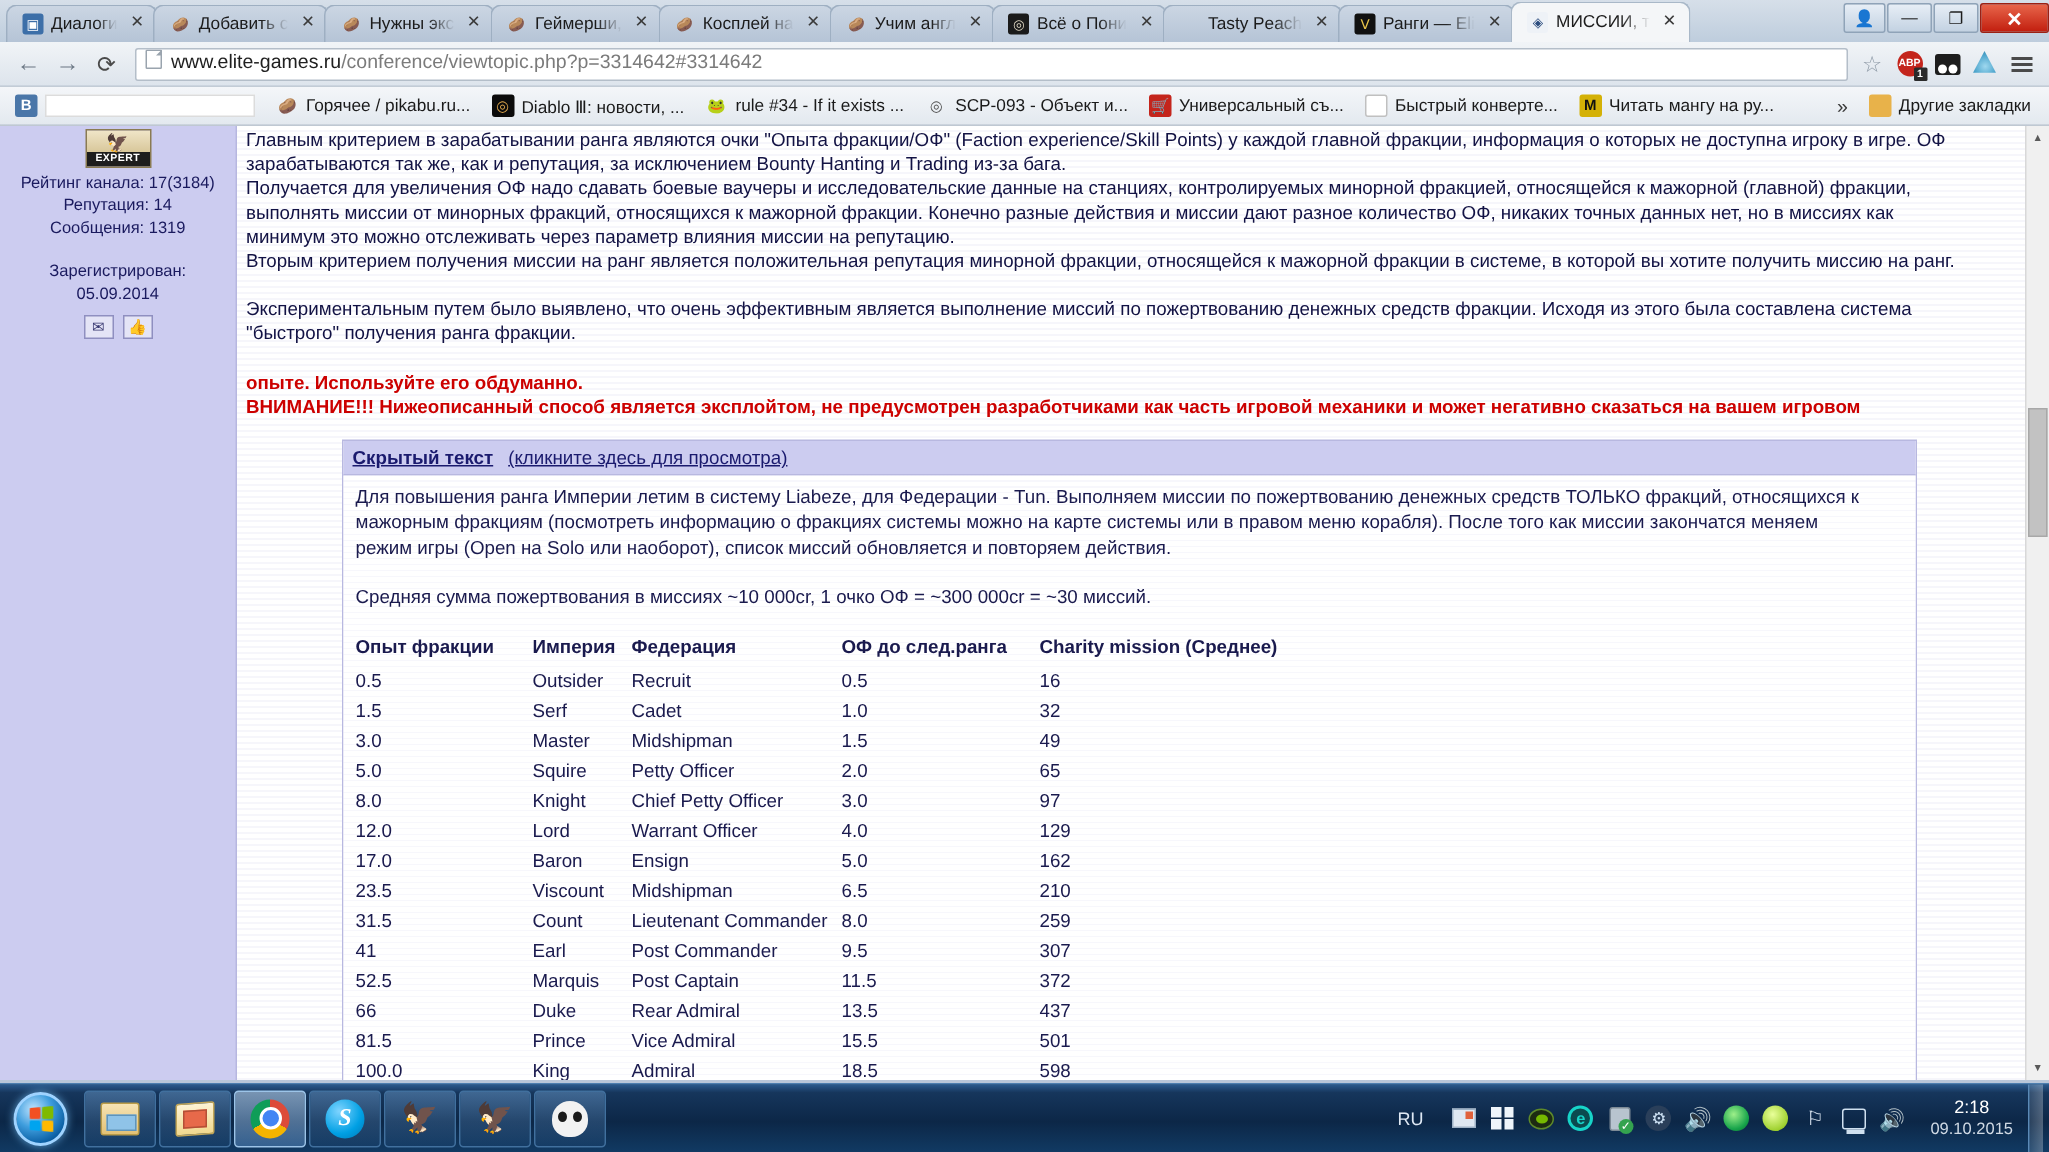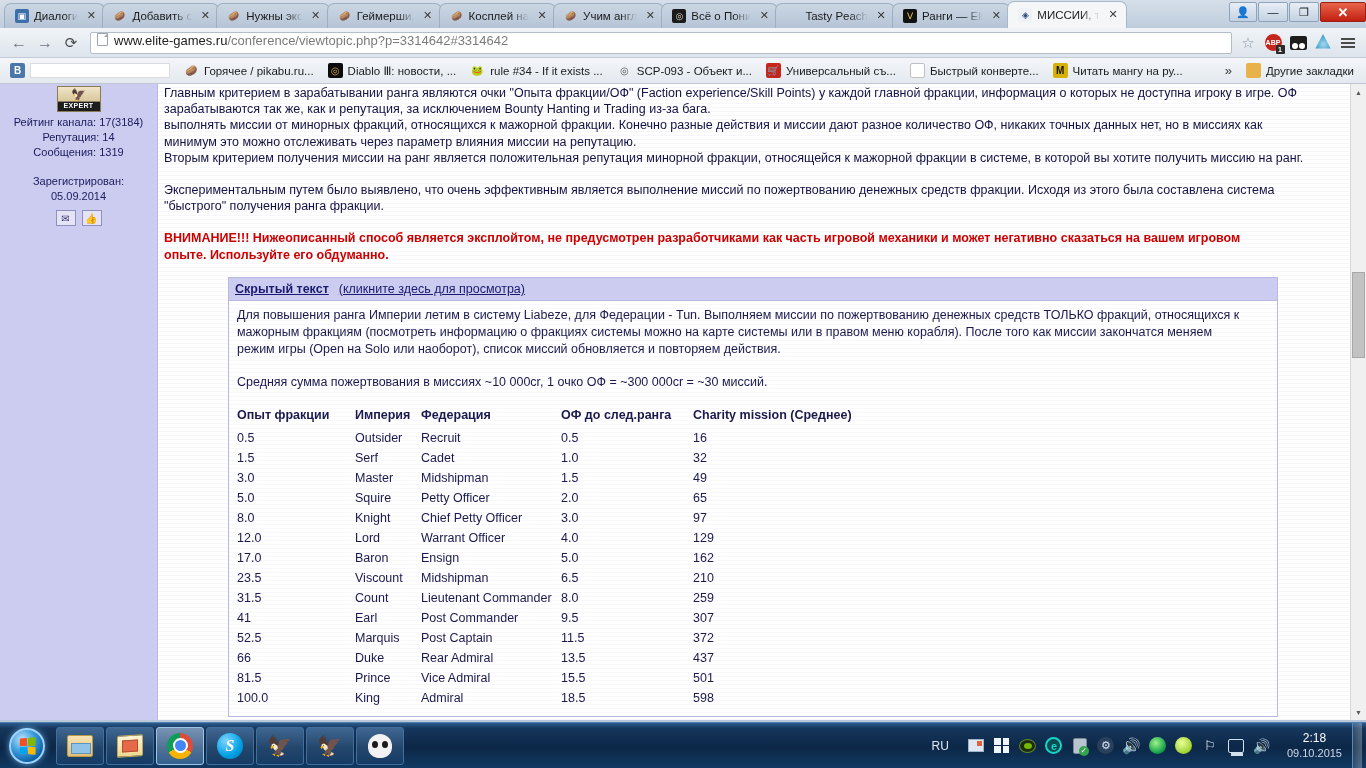--- a/index.html
+++ b/index.html
@@ -666,33 +666,34 @@
             <div class="aicon">
               <span>👍</span>
             </div>
           </div>
         </div>
 
         <div class="body-col">
           <div id="paras">
               <p>Главным критерием в зарабатывании ранга являются очки "Опыта фракции/ОФ" (Faction experience/Skill Points) у каждой главной фракции, информация о которых не доступна игроку в игре. ОФ</p>
               <p>зарабатываются так же, как и репутация, за исключением Bounty Hanting и Trading из-за бага.</p>
+              <p>Получается для увеличения ОФ надо сдавать боевые ваучеры и исследовательские данные на станциях, контролируемых минорной фракцией, относящейся к мажорной (главной) фракции,</p>
               <p>выполнять миссии от минорных фракций, относящихся к мажорной фракции. Конечно разные действия и миссии дают разное количество ОФ, никаких точных данных нет, но в миссиях как</p>
               <p>минимум это можно отслеживать через параметр влияния миссии на репутацию.</p>
               <p>Вторым критерием получения миссии на ранг является положительная репутация минорной фракции, относящейся к мажорной фракции в системе, в которой вы хотите получить миссию на ранг.</p>
             </div>
           <div class="spacer"></div>
           <div id="paras2">
               <p>Экспериментальным путем было выявлено, что очень эффективным является выполнение миссий по пожертвованию денежных средств фракции. Исходя из этого была составлена система</p>
               <p>"быстрого" получения ранга фракции.</p>
             </div>
           <div class="spacer"></div>
           <div id="warn" class="warning">
+              <p>опыте. Используйте его обдуманно.</p>
               <p>ВНИМАНИЕ!!! Нижеописанный способ является эксплойтом, не предусмотрен разработчиками как часть игровой механики и может негативно сказаться на вашем игровом</p>
-              <p>опыте. Используйте его обдуманно.</p>
             </div>
 
           <div class="spoiler">
             <div class="spoiler-head">
               <b>Скрытый текст</b><span class="hint">(кликните здесь для просмотра)</span>
             </div>
             <div class="spoiler-body">
               <div id="spoilerlines">
                   <p>Для повышения ранга Империи летим в систему Liabeze, для Федерации - Tun. Выполняем миссии по пожертвованию денежных средств ТОЛЬКО фракций, относящихся к</p>
                   <p>мажорным фракциям (посмотреть информацию о фракциях системы можно на карте системы или в правом меню корабля). После того как миссии закончатся меняем</p>

